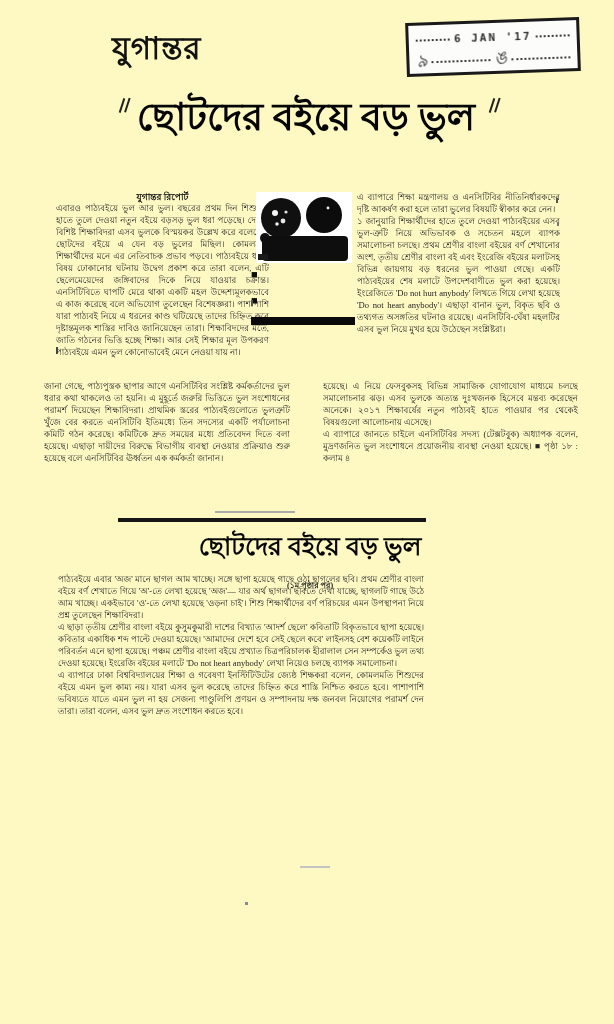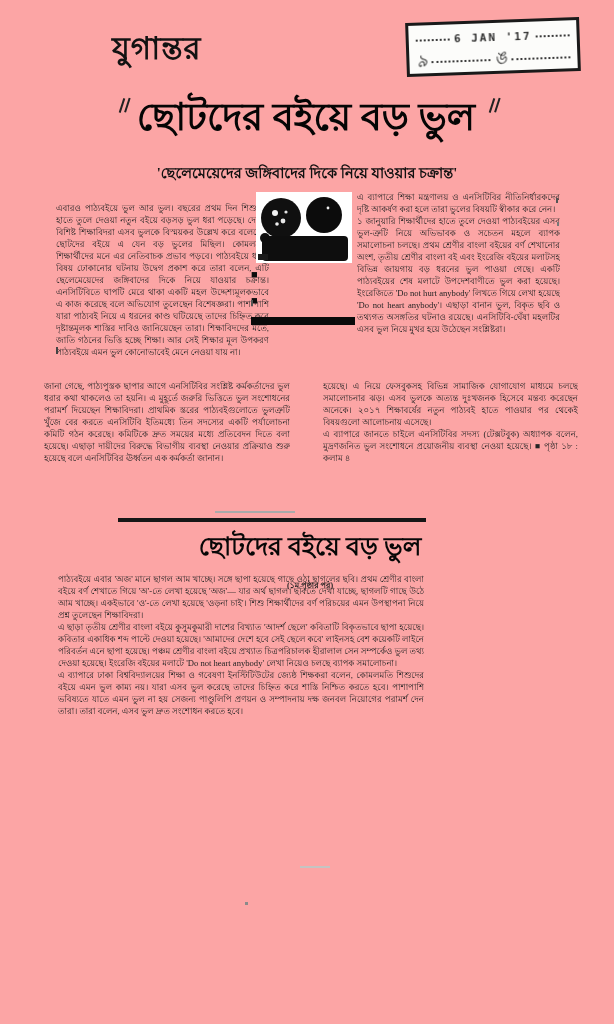--- a/index.html
+++ b/index.html
@@ -1,19 +1,19 @@
 <!DOCTYPE html>
 <html><head>
 <meta charset="utf-8">
 <style>
   html,body{margin:0;padding:0;}
   body{background:#d9d9d6;font-family:"Liberation Serif",serif;}
   .page{
     position:relative;width:614px;height:1024px;margin:0 auto;
-    background:#fca5a5;overflow:hidden;color:#1c1c1c;
+    background:#fef9c3;overflow:hidden;color:#1c1c1c;
   }
   
   .masthead{
     position:absolute;left:112px;top:24px;font-size:31px;font-weight:bold;
     letter-spacing:1px;color:#121212;filter:blur(.3px);white-space:nowrap;
   }
   .stamp{
     position:absolute;left:406px;top:20px;width:174px;height:54px;
     border:3px solid #1a1a1a;transform:rotate(-2deg);background:#fcfcfa;
     box-sizing:border-box;padding:3px 7px;filter:blur(.25px);
@@ -78,22 +78,22 @@
       <span class="stamp-mark">৯</span>
       <span class="stamp-dots"></span>
       <span class="stamp-mark">ঙ</span>
       <span class="stamp-dots"></span>
     </div>
   </div>
 
   <div class="headline-wrap">
     <span class="tick left"></span><span class="headline">ছোটদের বইয়ে বড় ভুল</span><span class="tick right"></span>
   </div>
-  <div class="subheadline">'ছেলেমেয়েদের জঙ্গিবাদের দিকে নিয়ে যাওয়ার চক্রান্ত'</div>
 
+  <div class="byline">যুগান্তর রিপোর্ট</div>
   <div class="coltext col1">এবারও পাঠ্যবইয়ে ভুল আর ভুল। বছরের প্রথম দিন শিশুদের হাতে তুলে দেওয়া নতুন বইয়ে বড়সড় ভুল ধরা পড়েছে। দেশের বিশিষ্ট শিক্ষাবিদরা এসব ভুলকে বিস্ময়কর উল্লেখ করে বলেছেন, ছোটদের বইয়ে এ যেন বড় ভুলের মিছিল। কোমলমতি শিক্ষার্থীদের মনে এর নেতিবাচক প্রভাব পড়বে। পাঠ্যবইয়ে ধর্মীয় বিষয় ঢোকানোর ঘটনায় উদ্বেগ প্রকাশ করে তারা বলেন, এটি ছেলেমেয়েদের জঙ্গিবাদের দিকে নিয়ে যাওয়ার চক্রান্ত। এনসিটিবিতে ঘাপটি মেরে থাকা একটি মহল উদ্দেশ্যমূলকভাবে এ কাজ করেছে বলে অভিযোগ তুলেছেন বিশেষজ্ঞরা। পাশাপাশি যারা পাঠ্যবই নিয়ে এ ধরনের কাণ্ড ঘটিয়েছে তাদের চিহ্নিত করে দৃষ্টান্তমূলক শাস্তির দাবিও জানিয়েছেন তারা। শিক্ষাবিদদের মতে, জাতি গঠনের ভিত্তি হচ্ছে শিক্ষা। আর সেই শিক্ষার মূল উপকরণ পাঠ্যবইয়ে এমন ভুল কোনোভাবেই মেনে নেওয়া যায় না।</div>
 
   <div class="photo">
     <svg width="96" height="71" viewBox="0 0 96 71" xmlns="http://www.w3.org/2000/svg">
       <rect x="0" y="0" width="96" height="71" fill="#ffffff"></rect>
       <circle cx="25" cy="26" r="20" fill="#101010"></circle>
       <circle cx="19" cy="21" r="3" fill="#f4f4f4"></circle>
       <circle cx="27" cy="29" r="2.4" fill="#e8e8e8"></circle>
       <circle cx="21" cy="32" r="1.8" fill="#eeeeee"></circle>
       <circle cx="30" cy="20" r="1.6" fill="#e2e2e2"></circle>

